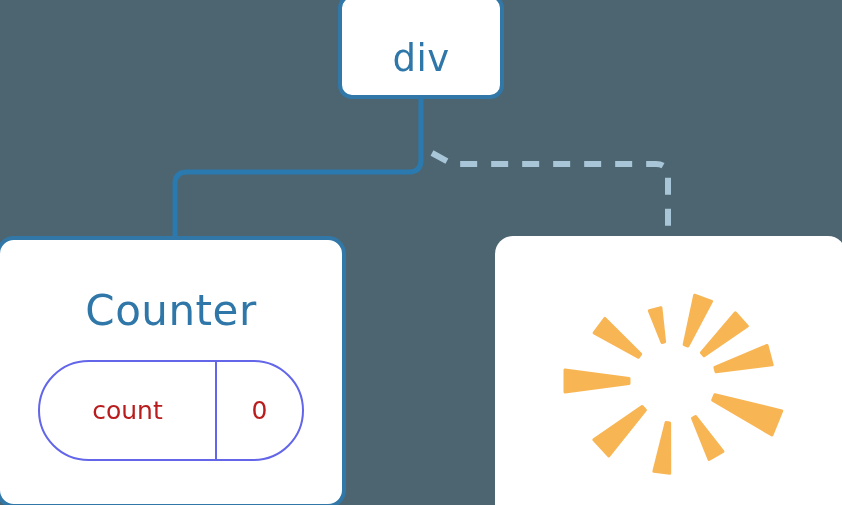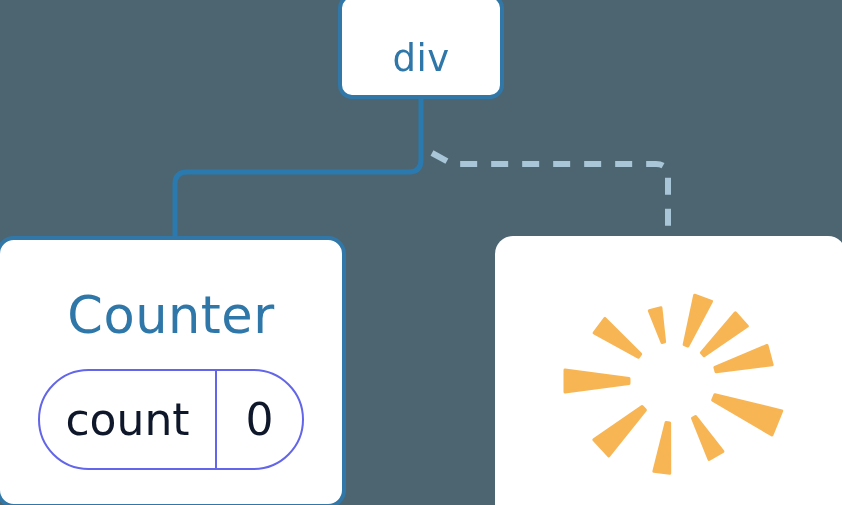--- a/index.html
+++ b/index.html
@@ -64,21 +64,21 @@
     top: 236px;
     width: 350px;
     height: 272px;
     border-radius: 18px;
     display: flex;
     flex-direction: column;
     align-items: center;
   }
   #counter-title {
     color: #2f77a8;
-    font-size: 51px;
+    font-size: 42px;
     line-height: 1;
     margin-top: 50px;
     letter-spacing: 0.5px;
   }
 
   
   #state-pill {
     position: relative;
     margin-top: 28px;
     width: 266px;
@@ -86,22 +86,22 @@
     border: 2px solid #6366e8;
     border-radius: 52px;
     box-sizing: border-box;
     display: flex;
     align-items: stretch;
   }
   .pill-cell {
     display: flex;
     align-items: center;
     justify-content: center;
-    color: #0f172a;
-    font-size: 44px;
+    color: #b91c1c;
+    font-size: 25px;
     line-height: 1;
   }
   #pill-key {
     flex: 0 0 175px;
     border-right: 2px solid #6366e8;
   }
   #pill-value {
     flex: 1 1 auto;
   }
 

